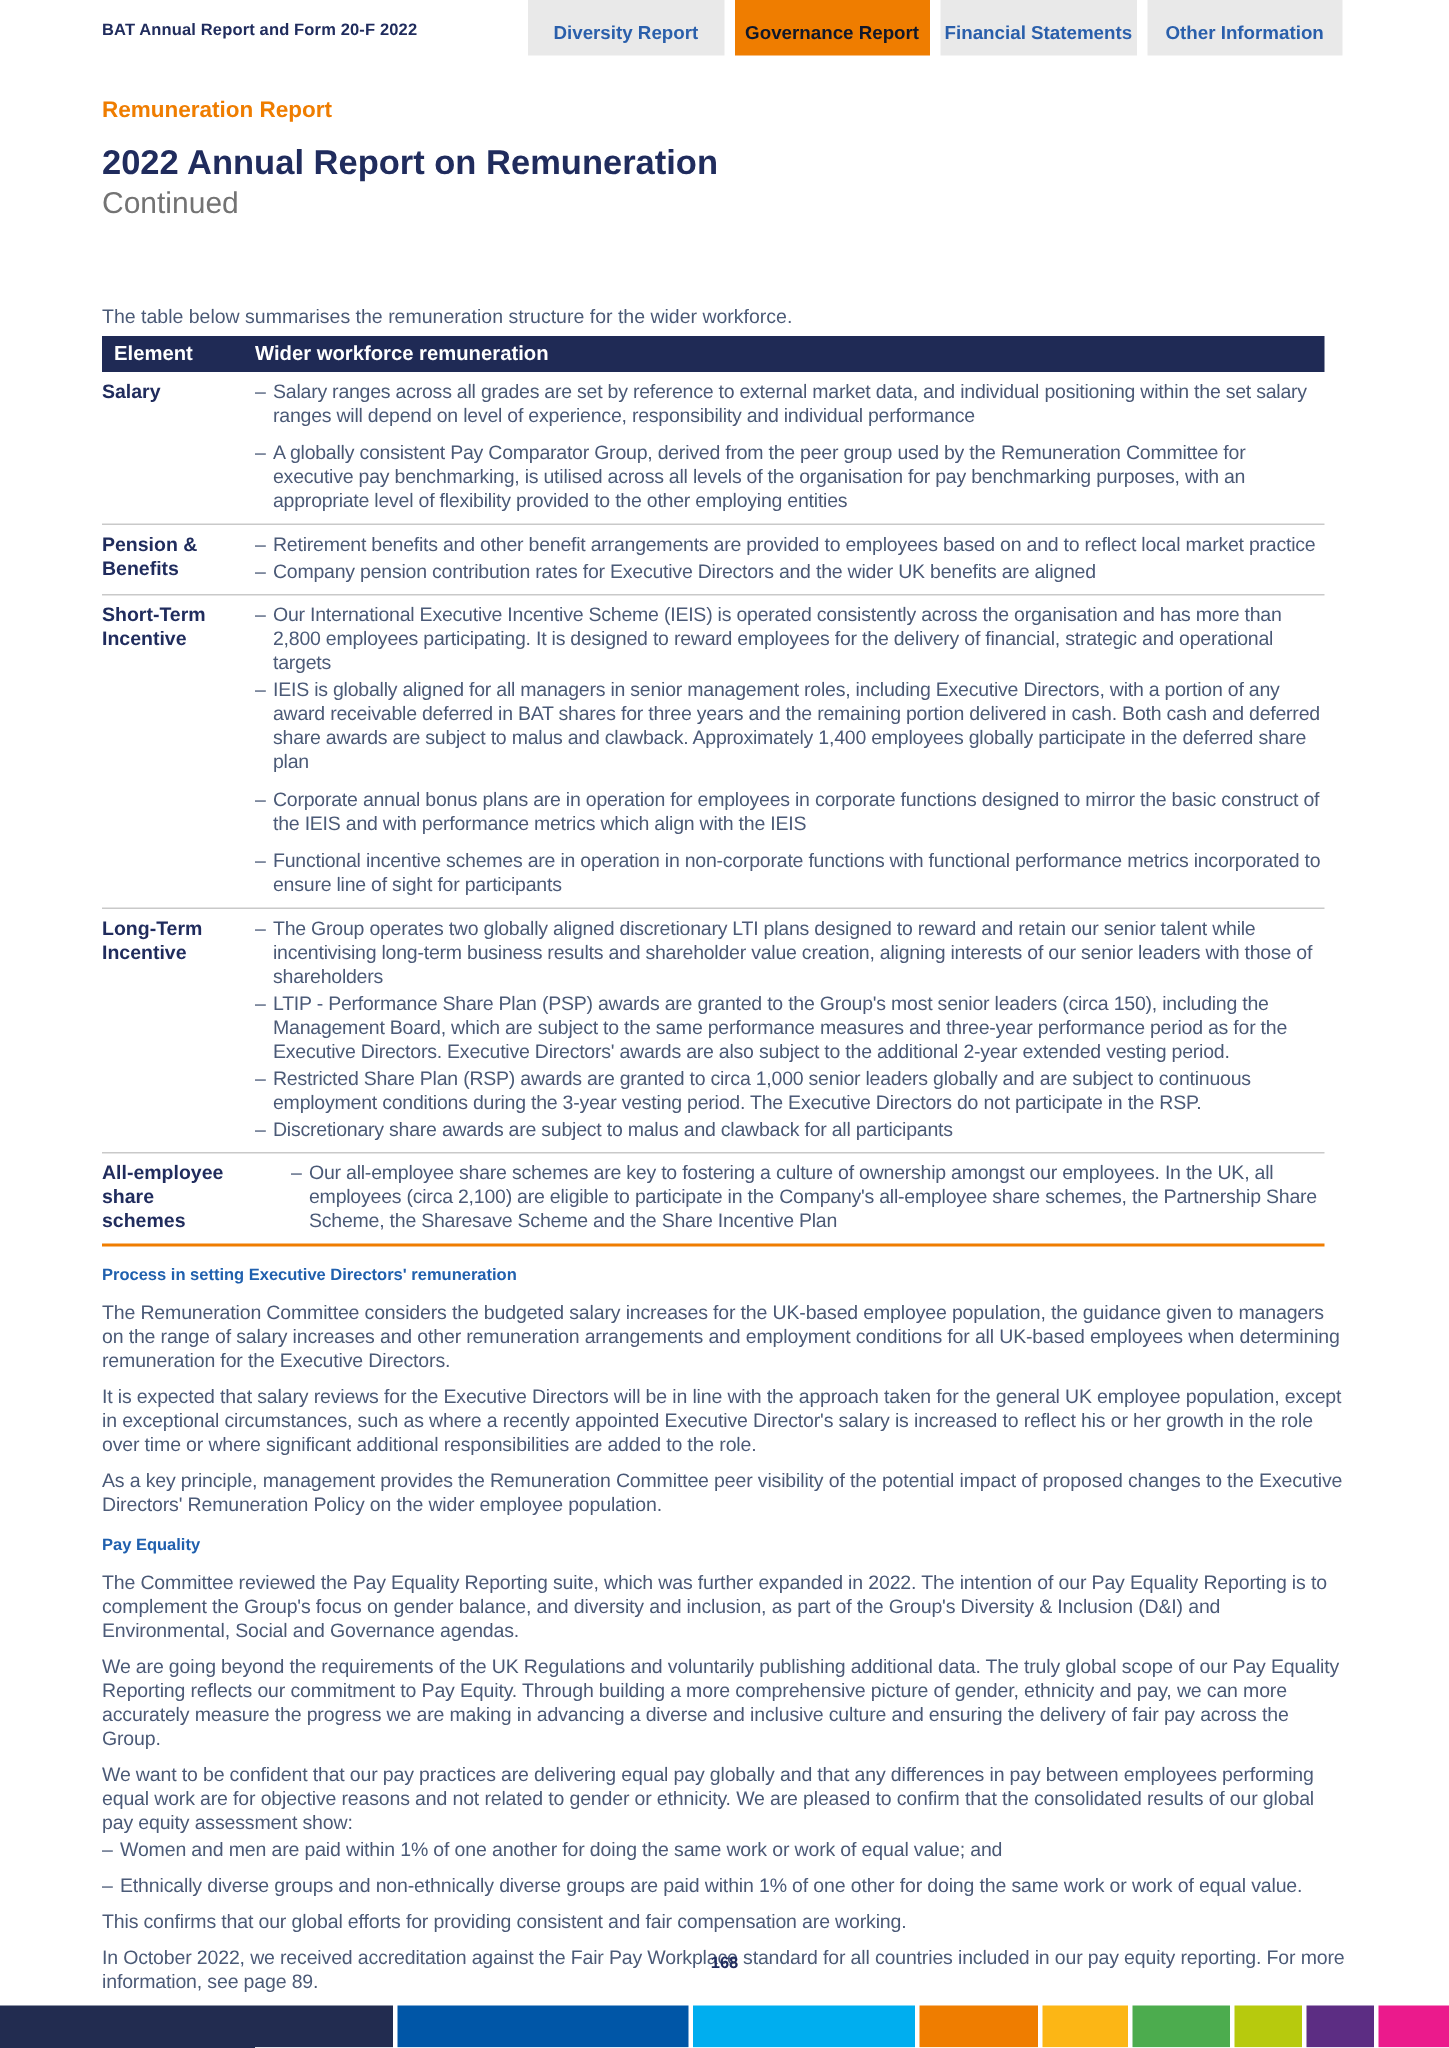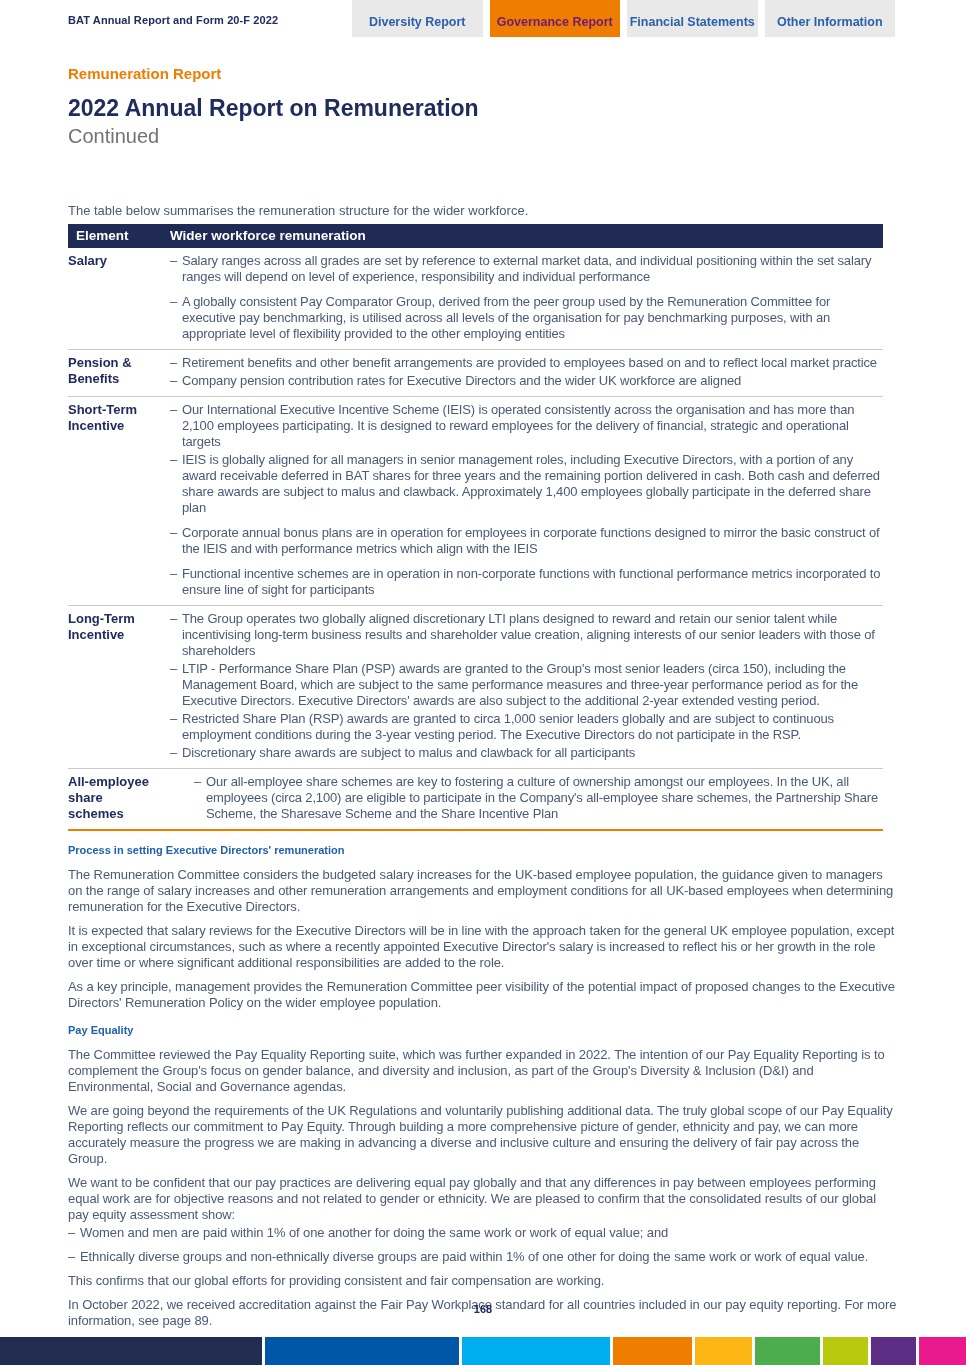--- a/index.html
+++ b/index.html
@@ -11,21 +11,21 @@
   .brand {
     position:absolute; left:68px; top:14px;
     font-size:11px; font-weight:bold; color:#202c5d; letter-spacing:.1px;
   }
   .tabs { position:absolute; top:0; left:352px; right:71px; height:37px; display:flex; gap:7px; }
   .tab {
     flex:1; display:flex; align-items:center; justify-content:center;
     background:#e9e9e9; color:#2a5fab; font-size:12.5px; font-weight:bold;
     padding-top:6px; box-sizing:border-box; cursor:pointer; text-align:center;
   }
-  .tab.active { background:#ef7d00; color:#701a75; }
+  .tab.active { background:#ef7d00; color:#0f172a; }
   
   main { position:absolute; left:68px; top:37px; width:830px; }
   .kicker { margin-top:28px; font-size:15px; font-weight:bold; color:#ef7d00; }
   h1 { margin:13px 0 0; font-size:23px; line-height:26px; font-weight:bold; color:#202c5d; }
   .subtitle { margin-top:4px; font-size:20px; line-height:23px; color:#737373; }
   .intro { margin:55px 0 5px; font-size:13px; line-height:16px; color:#4b5a77; }
   
   .wtable { width:815px; }
   .thead {
     display:flex; background:#1f2a55; color:#ffffff;
@@ -89,27 +89,27 @@
             <div class="tlabel">Salary</div>
             <div class="tcontent">
               <div class="bullet">Salary ranges across all grades are set by reference to external market data, and individual positioning within the set salary ranges will depend on level of experience, responsibility and individual performance</div>
               <div class="bullet spaced">A globally consistent Pay Comparator Group, derived from the peer group used by the Remuneration Committee for executive pay benchmarking, is utilised across all levels of the organisation for pay benchmarking purposes, with an appropriate level of flexibility provided to the other employing entities</div>
             </div>
           </div>
           <div class="trow">
             <div class="tlabel">Pension &amp; Benefits</div>
             <div class="tcontent">
               <div class="bullet">Retirement benefits and other benefit arrangements are provided to employees based on and to reflect local market practice</div>
-              <div class="bullet">Company pension contribution rates for Executive Directors and the wider UK workforce are aligned</div>
+              <div class="bullet">Company pension contribution rates for Executive Directors and the wider UK benefits are aligned</div>
             </div>
           </div>
           <div class="trow">
             <div class="tlabel">Short-Term Incentive</div>
             <div class="tcontent">
-              <div class="bullet">Our International Executive Incentive Scheme (IEIS) is operated consistently across the organisation and has more than 2,100 employees participating. It is designed to reward employees for the delivery of financial, strategic and operational targets</div>
+              <div class="bullet">Our International Executive Incentive Scheme (IEIS) is operated consistently across the organisation and has more than 2,800 employees participating. It is designed to reward employees for the delivery of financial, strategic and operational targets</div>
               <div class="bullet">IEIS is globally aligned for all managers in senior management roles, including Executive Directors, with a portion of any award receivable deferred in BAT shares for three years and the remaining portion delivered in cash. Both cash and deferred share awards are subject to malus and clawback. Approximately 1,400 employees globally participate in the deferred share plan</div>
               <div class="bullet spaced">Corporate annual bonus plans are in operation for employees in corporate functions designed to mirror the basic construct of the IEIS and with performance metrics which align with the IEIS</div>
               <div class="bullet spaced">Functional incentive schemes are in operation in non-corporate functions with functional performance metrics incorporated to ensure line of sight for participants</div>
             </div>
           </div>
           <div class="trow">
             <div class="tlabel">Long-Term Incentive</div>
             <div class="tcontent">
               <div class="bullet">The Group operates two globally aligned discretionary LTI plans designed to reward and retain our senior talent while incentivising long-term business results and shareholder value creation, aligning interests of our senior leaders with those of shareholders</div>
               <div class="bullet">LTIP - Performance Share Plan (PSP) awards are granted to the Group's most senior leaders (circa 150), including the Management Board, which are subject to the same performance measures and three-year performance period as for the Executive Directors. Executive Directors' awards are also subject to the additional 2-year extended vesting period.</div>

